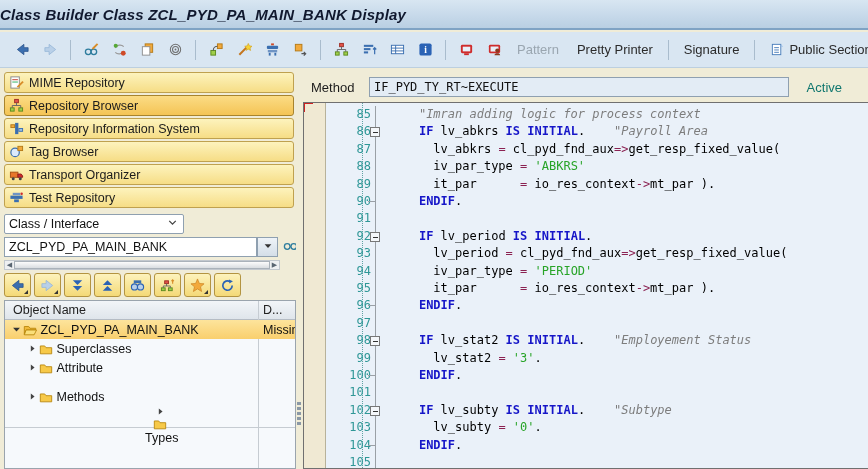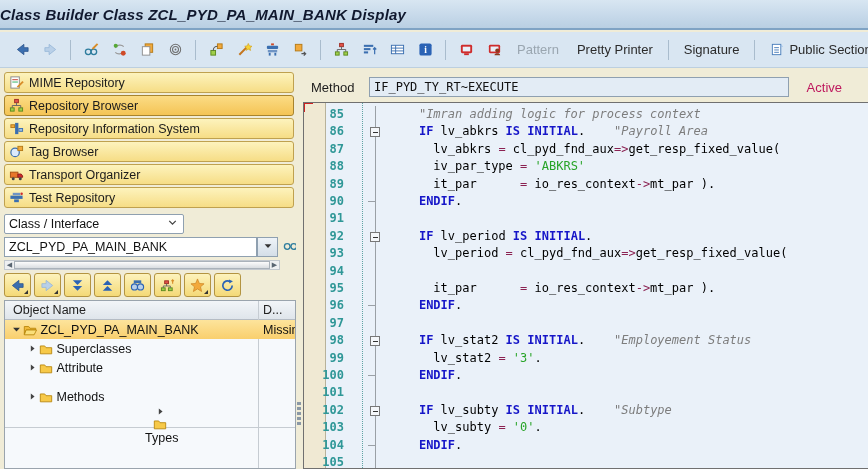--- a/index.html
+++ b/index.html
@@ -70,32 +70,32 @@
   .splitter { position:absolute; left:296px; top:68px; width:7px; height:401px; cursor:col-resize; }
   .splitter .dots { position:absolute; left:1px; top:332px; width:5px; }
   .splitter .dots i { display:block; width:4px; height:3px; background:#8a98a6; margin:2px 0; }
 
   
   .right { position:absolute; left:303px; top:68px; width:565px; height:401px; }
   .method-row { position:absolute; left:0; top:8px; width:565px; height:22px; display:flex; align-items:center; }
   .method-label { font-size:13px; color:#1c1c1c; margin-left:8px; width:58px; }
   .method-input { width:420px; height:20px; background:#e3ecf5; border:1px solid #8fa0b0;
     font-family:"DejaVu Sans Mono",monospace; font-size:12px; color:#111; padding:0 4px; }
-  .method-status { margin-left:auto; margin-right:26px; font-size:13px; color:#be185d;text-align:right; }
+  .method-status { margin-left:auto; margin-right:26px; font-size:13px; color:#0f766e;text-align:right; }
 
   .editor { position:absolute; left:0; top:34px; width:566px; height:367px; background:#eaf1f9;
     border:1px solid #707070; overflow:hidden; }
   .red-corner { position:absolute; left:-1px; top:-1px; width:10px; height:10px; z-index:5; }
   .red-corner:before { content:""; position:absolute; left:0; top:0; width:10px; height:2px; background:#cc2222; }
   .red-corner:after  { content:""; position:absolute; left:0; top:0; width:2px; height:10px; background:#cc2222; }
   .gutter-bp { position:absolute; left:0; top:0; width:22px; height:367px; background:#f0e9d3; border-right:1px solid #b8b29a; }
   .gutter-num { position:absolute; left:23px; top:0; width:36px; height:367px; border-right:1px dotted #5fa3a3; }
   .code-area { position:absolute; left:0; top:0; width:566px; height:367px; }
   .code-line { position:absolute; left:0; width:566px; height:17.4px; font-family:"DejaVu Sans Mono",monospace; font-size:12px; line-height:17.4px; white-space:pre; }
-  .code-line .num { position:absolute; left:8px; width:32px; text-align:right; color:#2f9797;font-weight:bold; }
+  .code-line .num { position:absolute; left:35px; width:32px; text-align:right; color:#2f9797; }
   .code-line .fold-line { position:absolute; left:71px; top:0; width:1px; height:17.4px; background:#9aa0a6; }
   .code-line .fold-box { position:absolute; left:66px; top:4px; width:10px; height:10px; background:#f4f7fa;
     border:1px solid #777; z-index:2; }
   .code-line .fold-box:before { content:""; position:absolute; left:2px; top:4px; width:5px; height:1px; background:#333; }
   .code-line .fold-tick { position:absolute; left:64px; top:8px; width:7px; height:1px; background:#9aa0a6; }
   .code-line .code { position:absolute; left:86px; top:0; white-space:pre; color:#000; }
   .tok-k { color:#1616c8; font-weight:bold; }
   .tok-o { color:#8b2252; }
   .tok-s { color:#28a428; }
   .tok-c { color:#7d7d7d; font-style:italic; }
@@ -553,21 +553,21 @@
       <div class="code-area" id="code-area">
           <div class="code-line" style="top: 3px;"><span class="num">85</span><span class="fold-line"></span><span class="code"><span class="tok-t">    </span><span class="tok-c">"Imran adding logic for process context</span></span></div>
           <div class="code-line" style="top: 20.4px;"><span class="num">86</span><span class="fold-line"></span><span class="fold-box"></span><span class="code"><span class="tok-t">    </span><span class="tok-k">IF</span><span class="tok-t"> lv_abkrs </span><span class="tok-k">IS</span><span class="tok-t"> </span><span class="tok-k">INITIAL</span><span class="tok-t">.</span><span class="tok-c">    "Payroll Area</span></span></div>
           <div class="code-line" style="top: 37.8px;"><span class="num">87</span><span class="fold-line"></span><span class="code"><span class="tok-t">      lv_abkrs </span><span class="tok-o">=</span><span class="tok-t"> cl_pyd_fnd_aux</span><span class="tok-o">=&gt;</span><span class="tok-t">get_resp_fixed_value(</span></span></div>
           <div class="code-line" style="top: 55.2px;"><span class="num">88</span><span class="fold-line"></span><span class="code"><span class="tok-t">      iv_par_type </span><span class="tok-o">=</span><span class="tok-t"> </span><span class="tok-s">'ABKRS'</span></span></div>
           <div class="code-line" style="top: 72.6px;"><span class="num">89</span><span class="fold-line"></span><span class="code"><span class="tok-t">      it_par      </span><span class="tok-o">=</span><span class="tok-t"> io_res_context</span><span class="tok-o">-&gt;</span><span class="tok-t">mt_par ).</span></span></div>
           <div class="code-line" style="top: 90px;"><span class="num">90</span><span class="fold-line"></span><span class="fold-tick"></span><span class="code"><span class="tok-t">    </span><span class="tok-k">ENDIF</span><span class="tok-t">.</span></span></div>
           <div class="code-line" style="top: 107.4px;"><span class="num">91</span><span class="fold-line"></span><span class="code"></span></div>
           <div class="code-line" style="top: 124.8px;"><span class="num">92</span><span class="fold-line"></span><span class="fold-box"></span><span class="code"><span class="tok-t">    </span><span class="tok-k">IF</span><span class="tok-t"> lv_period </span><span class="tok-k">IS</span><span class="tok-t"> </span><span class="tok-k">INITIAL</span><span class="tok-t">.</span></span></div>
           <div class="code-line" style="top: 142.2px;"><span class="num">93</span><span class="fold-line"></span><span class="code"><span class="tok-t">      lv_period </span><span class="tok-o">=</span><span class="tok-t"> cl_pyd_fnd_aux</span><span class="tok-o">=&gt;</span><span class="tok-t">get_resp_fixed_value(</span></span></div>
-          <div class="code-line" style="top: 159.6px;"><span class="num">94</span><span class="fold-line"></span></div>
+          <div class="code-line" style="top: 159.6px;"><span class="num">94</span><span class="fold-line"></span><span class="code"><span class="tok-t">      iv_par_type </span><span class="tok-o">=</span><span class="tok-t"> </span><span class="tok-s">'PERIOD'</span></span></div>
           <div class="code-line" style="top: 177px;"><span class="num">95</span><span class="fold-line"></span><span class="code"><span class="tok-t">      it_par      </span><span class="tok-o">=</span><span class="tok-t"> io_res_context</span><span class="tok-o">-&gt;</span><span class="tok-t">mt_par ).</span></span></div>
           <div class="code-line" style="top: 194.4px;"><span class="num">96</span><span class="fold-line"></span><span class="fold-tick"></span><span class="code"><span class="tok-t">    </span><span class="tok-k">ENDIF</span><span class="tok-t">.</span></span></div>
           <div class="code-line" style="top: 211.8px;"><span class="num">97</span><span class="fold-line"></span><span class="code"></span></div>
           <div class="code-line" style="top: 229.2px;"><span class="num">98</span><span class="fold-line"></span><span class="fold-box"></span><span class="code"><span class="tok-t">    </span><span class="tok-k">IF</span><span class="tok-t"> lv_stat2 </span><span class="tok-k">IS</span><span class="tok-t"> </span><span class="tok-k">INITIAL</span><span class="tok-t">.</span><span class="tok-c">    "Employement Status</span></span></div>
           <div class="code-line" style="top: 246.6px;"><span class="num">99</span><span class="fold-line"></span><span class="code"><span class="tok-t">      lv_stat2 </span><span class="tok-o">=</span><span class="tok-t"> </span><span class="tok-s">'3'</span><span class="tok-t">.</span></span></div>
           <div class="code-line" style="top: 264px;"><span class="num">100</span><span class="fold-line"></span><span class="fold-tick"></span><span class="code"><span class="tok-t">    </span><span class="tok-k">ENDIF</span><span class="tok-t">.</span></span></div>
           <div class="code-line" style="top: 281.4px;"><span class="num">101</span><span class="fold-line"></span><span class="code"></span></div>
           <div class="code-line" style="top: 298.8px;"><span class="num">102</span><span class="fold-line"></span><span class="fold-box"></span><span class="code"><span class="tok-t">    </span><span class="tok-k">IF</span><span class="tok-t"> lv_subty </span><span class="tok-k">IS</span><span class="tok-t"> </span><span class="tok-k">INITIAL</span><span class="tok-t">.</span><span class="tok-c">    "Subtype</span></span></div>
           <div class="code-line" style="top: 316.2px;"><span class="num">103</span><span class="fold-line"></span><span class="code"><span class="tok-t">      lv_subty </span><span class="tok-o">=</span><span class="tok-t"> </span><span class="tok-s">'0'</span><span class="tok-t">.</span></span></div>
           <div class="code-line" style="top: 333.6px;"><span class="num">104</span><span class="fold-line"></span><span class="fold-tick"></span><span class="code"><span class="tok-t">    </span><span class="tok-k">ENDIF</span><span class="tok-t">.</span></span></div>

